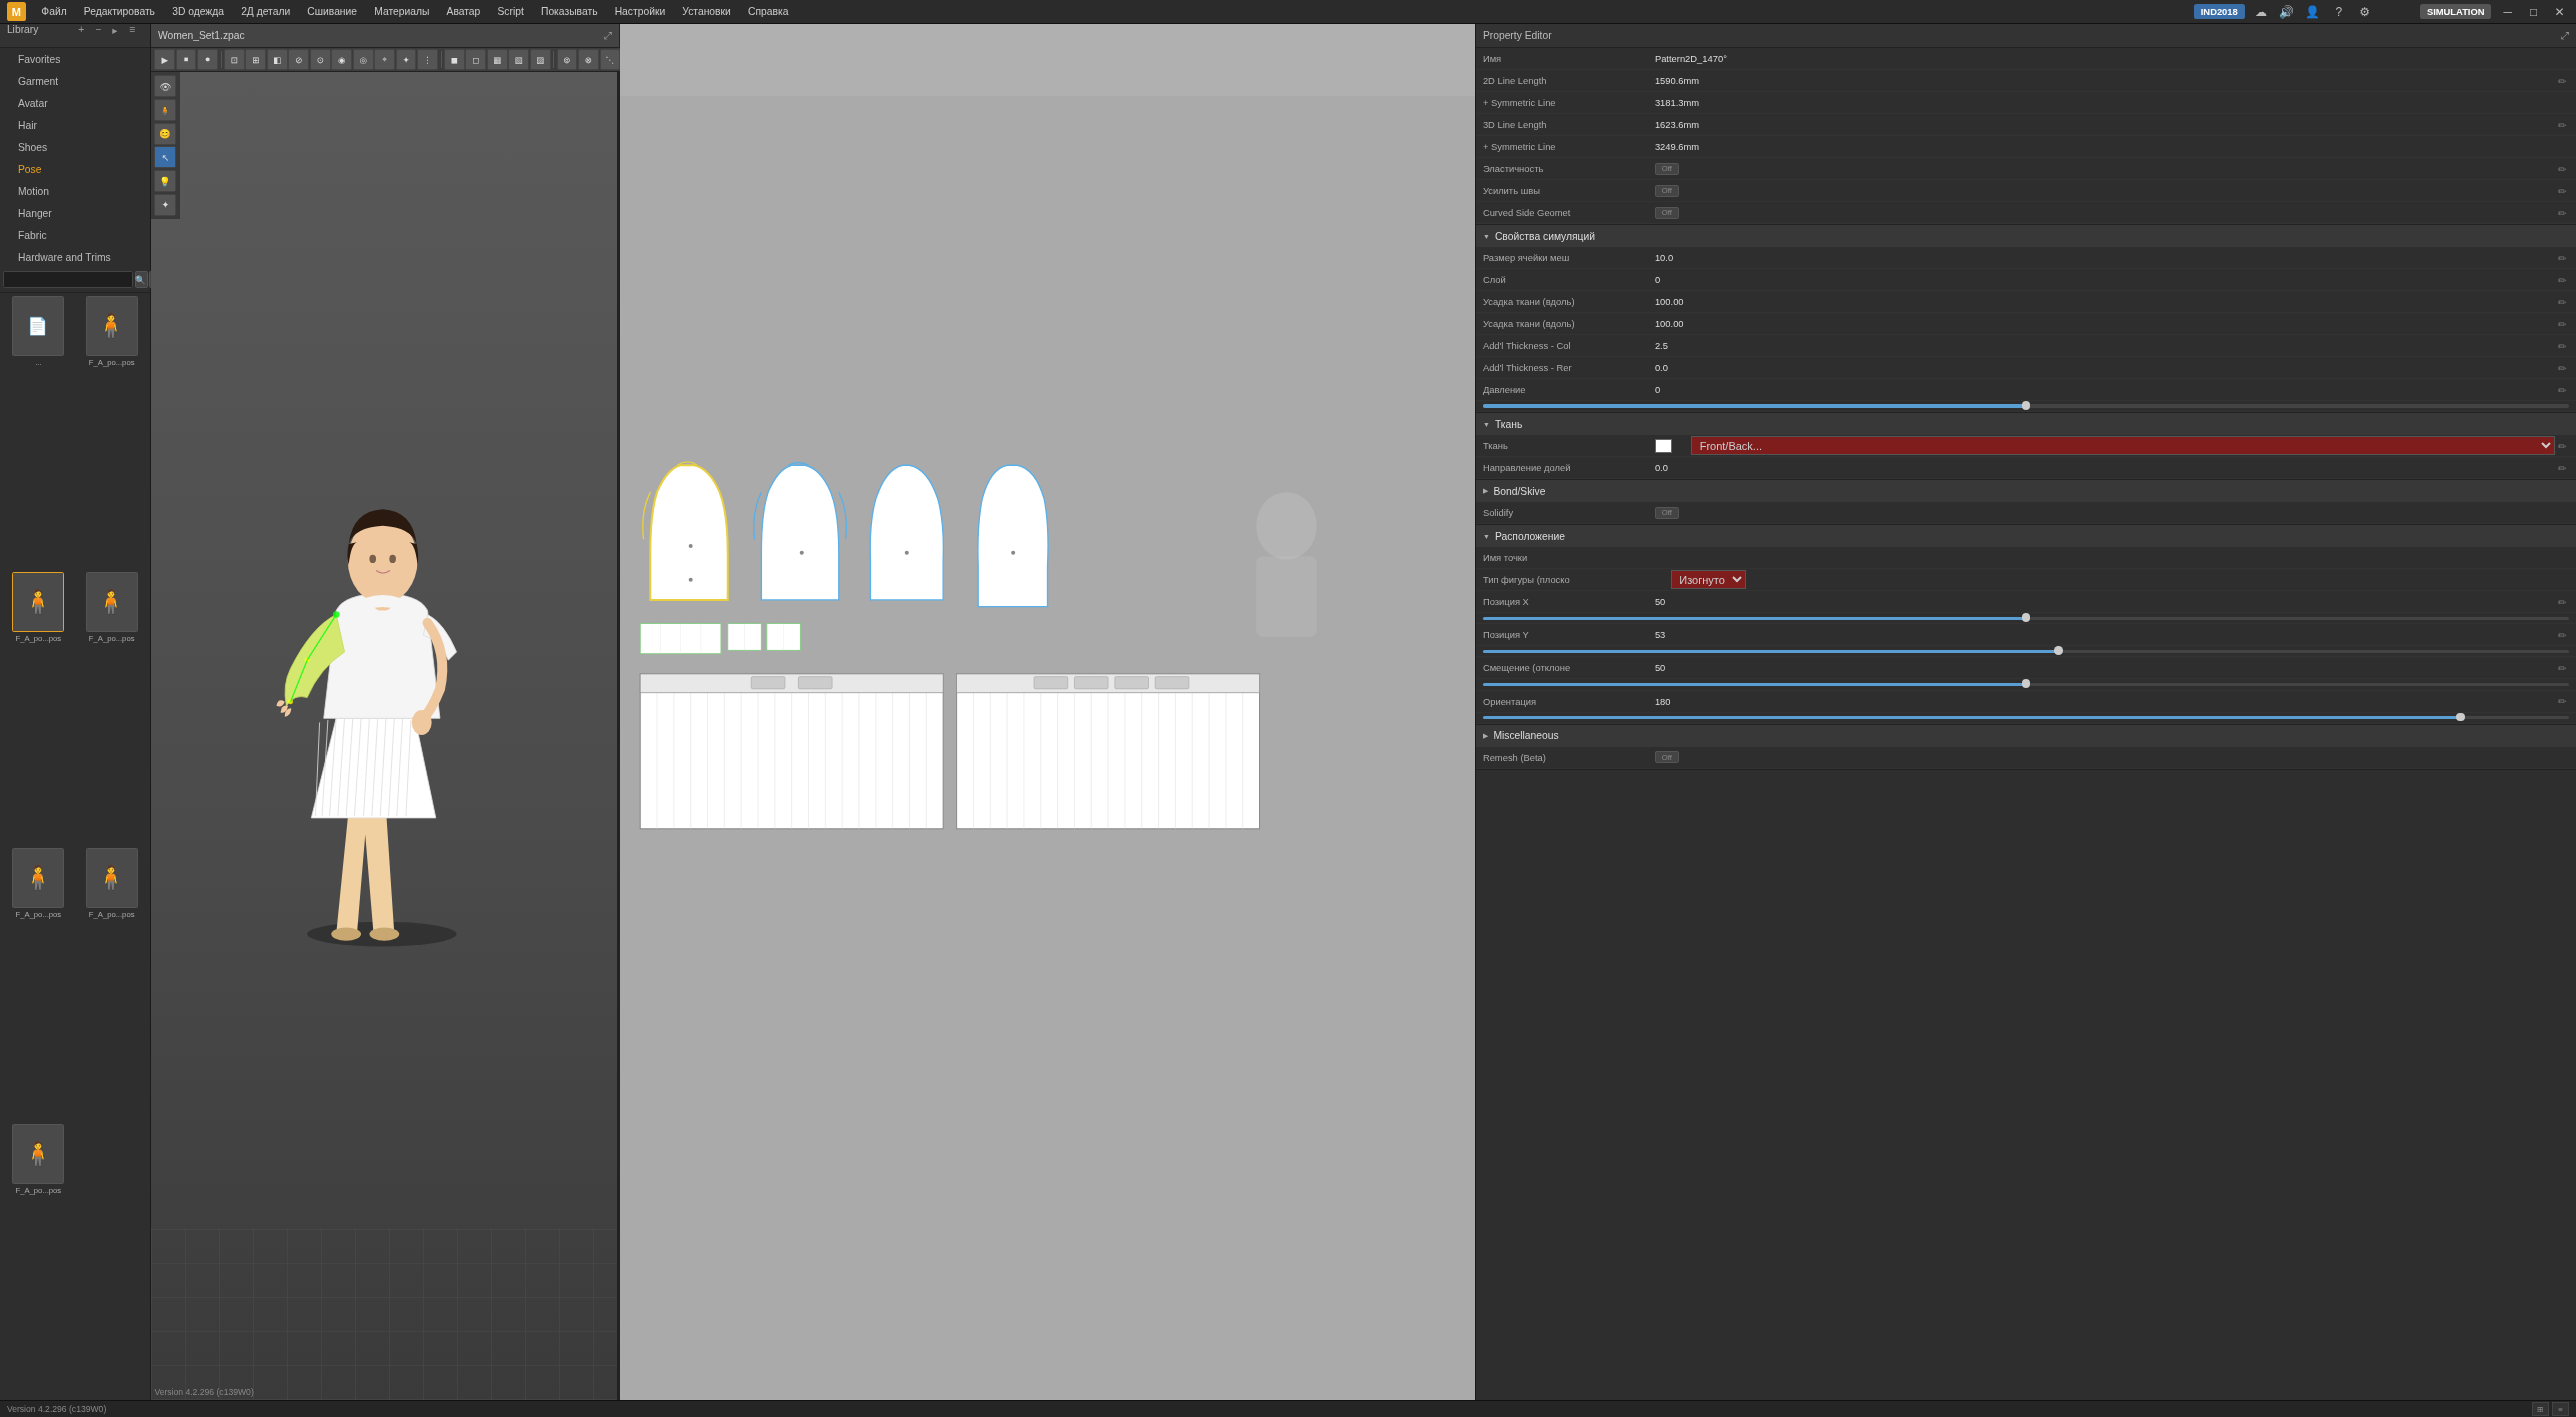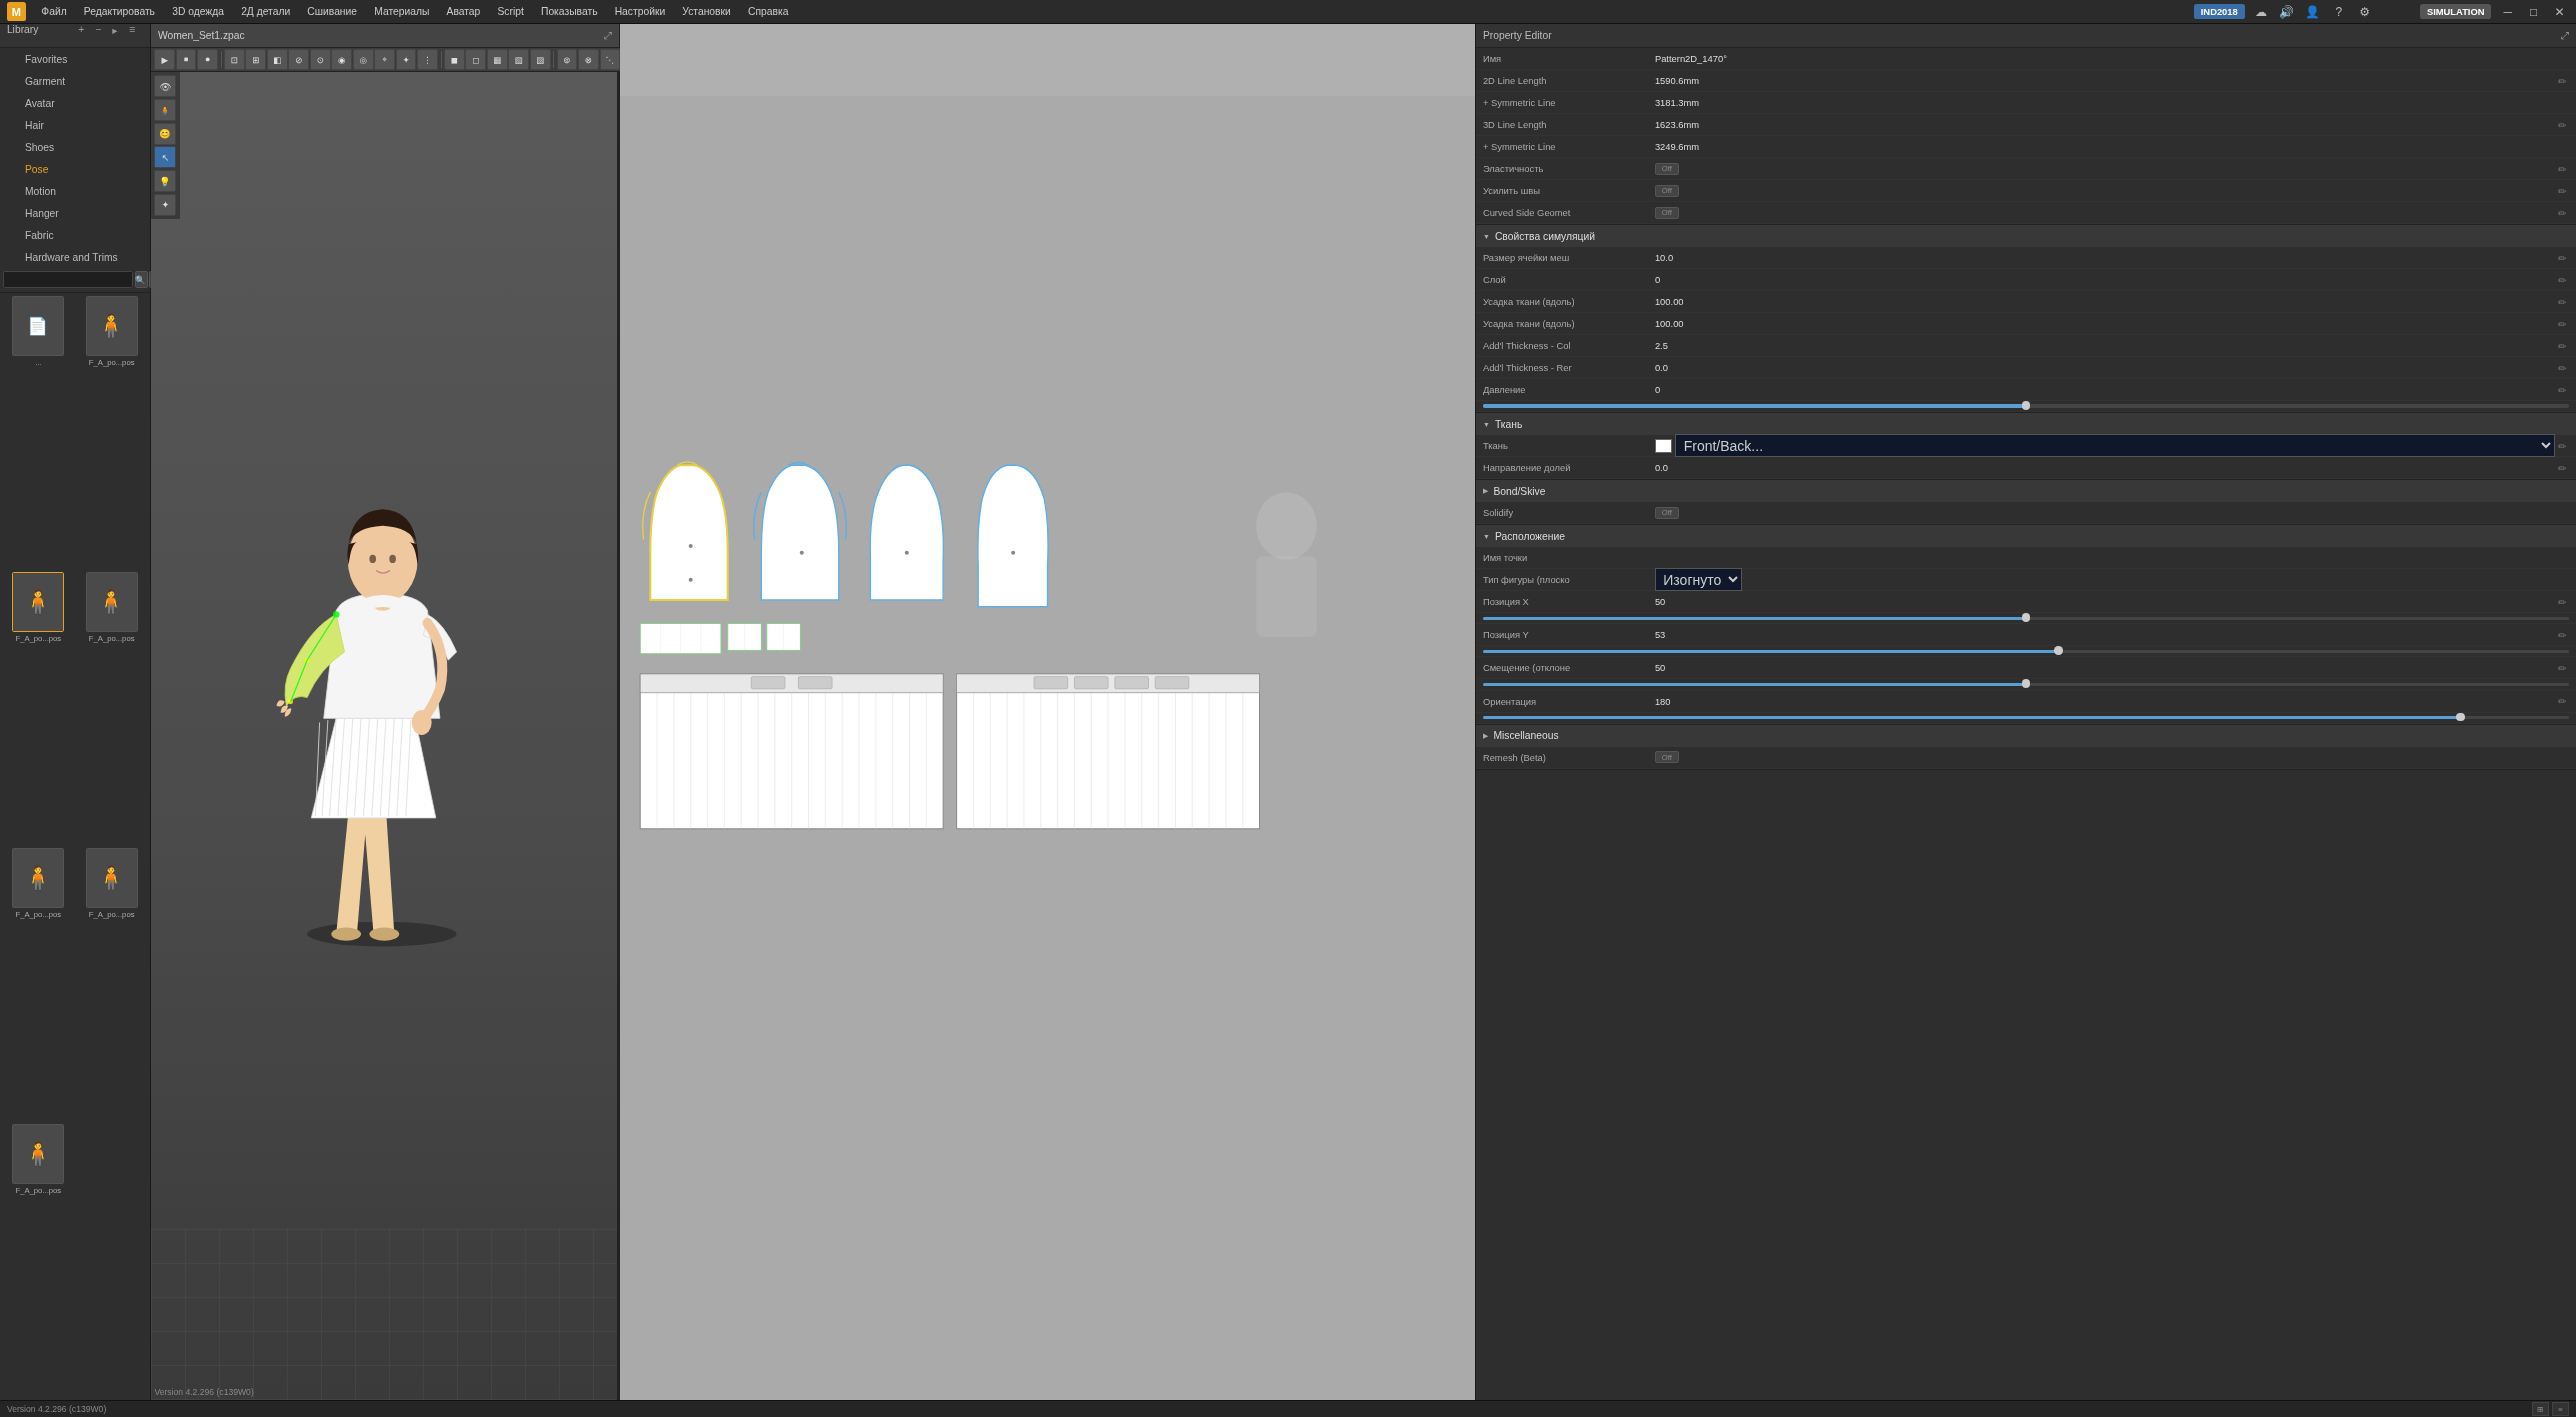--- a/index.html
+++ b/index.html
@@ -95,21 +95,21 @@
       justify-content: space-between;
     }
     .panel-header-icons { display: flex; gap: 3.4px; }
     .ph-icon { width: 13.7px; height: 13.7px; cursor: pointer; color: #999; font-size: 10.3px; }
 
     .nav-items { flex: 0 0 auto; }
     .nav-item {
       height: 22px;
       display: flex;
       align-items: center;
-      padding: 0 25px;
+      padding: 0 18px;
       cursor: pointer;
       color: #bbb;
       font-size: 10.3px;
     }
     .nav-item.active { color: #e8a020; }
 
     .search-bar {
       display: flex;
       align-items: center;
       padding: 3.4px;
@@ -356,27 +356,28 @@
     .prop-slider-thumb {
       position: absolute;
       top: -3.4px;
       width: 8.6px; height: 8.6px;
       background: #ccc;
       border-radius: 50%;
       cursor: pointer;
     }
 
     .prop-dropdown {
-      background: #0f172a;
+      background: #7f1d1d;
       border: 0.9px solid #555;
       color: #ccc;
       padding: 1.7px 3.4px;
-      font-size: 14px;
+      font-size: 11px;
       flex: 1;
       cursor: pointer;
+      margin-left: 16px;
     }
 
     .prop-color-box {
       width: 17px; height: 13.7px;
       background: white;
       border: 0.9px solid #666;
       margin-right: 3.4px;
     }
 
     

